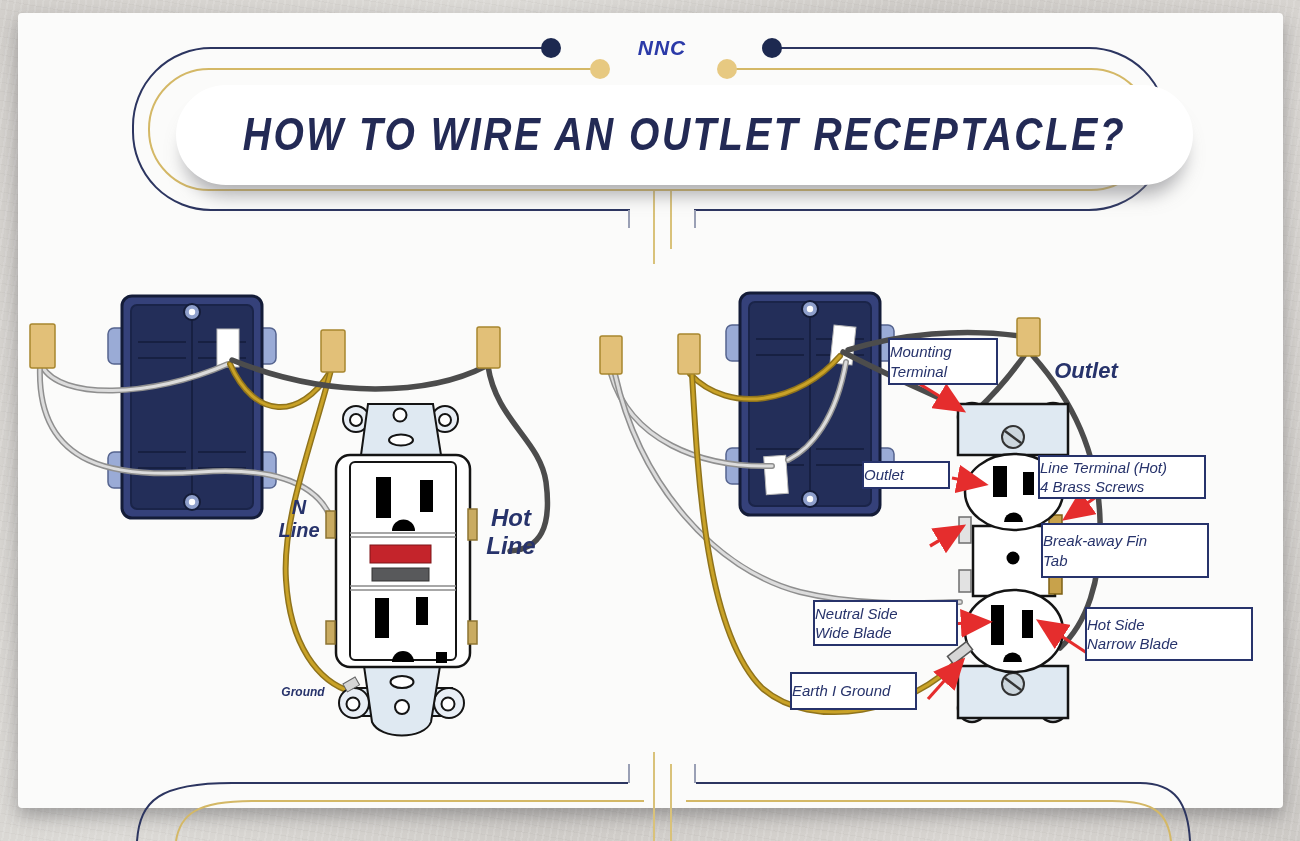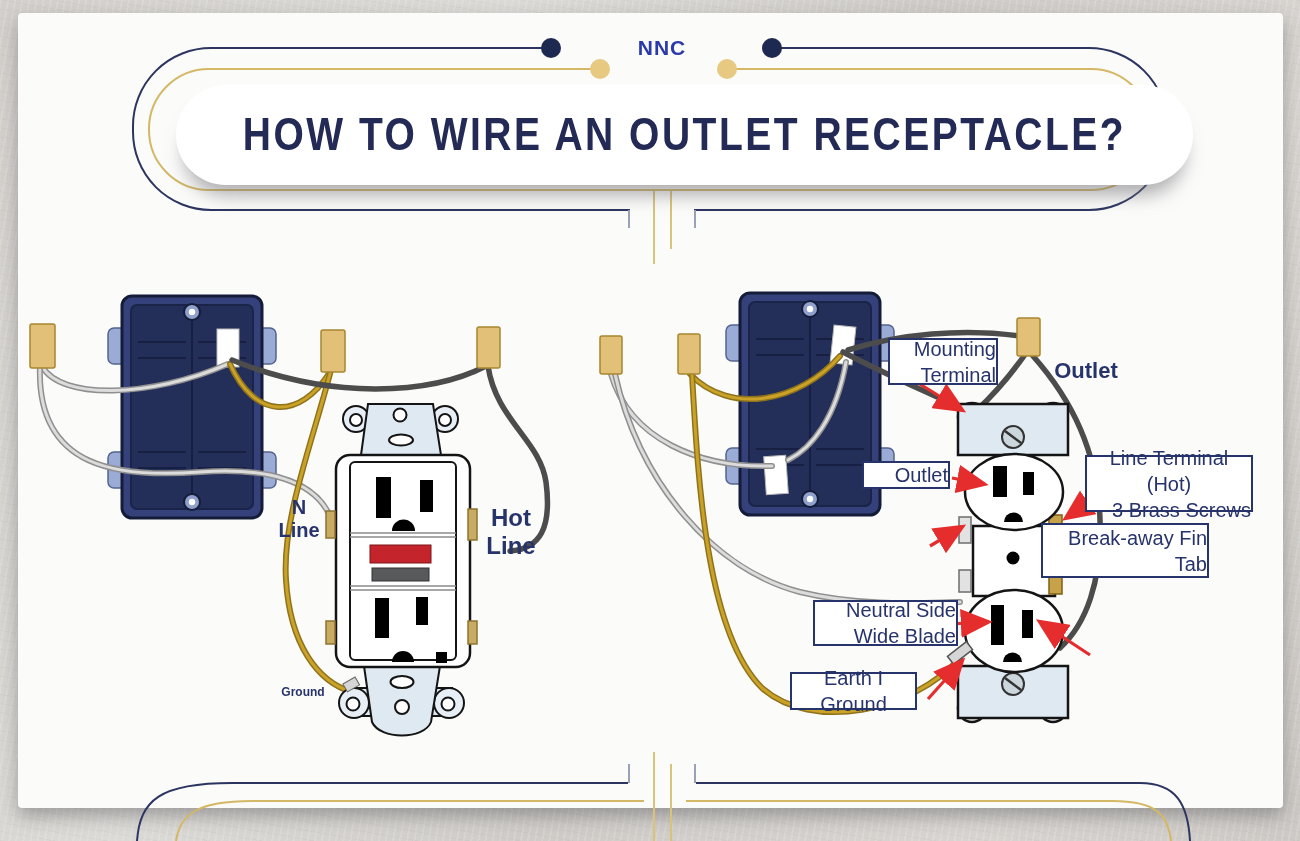--- a/index.html
+++ b/index.html
@@ -1,35 +1,35 @@
 <!DOCTYPE html>
 <html><head>
 <meta charset="utf-8">
 <style>
   html,body{margin:0;padding:0;background:#c9c6c2;}
   #stage{position:relative;width:1300px;height:841px;overflow:hidden;
          background:linear-gradient(115deg,#d3d0cc 0%,#dcdad6 30%,#cfccc8 55%,#d8d5d1 80%,#cdcac6 100%);
-         font-family:"Liberation Sans", sans-serif;}
+         font-family:"Liberation Sans", sans-serif;font-style:italic;}
   #stage::before{content:"";position:absolute;inset:0;
          background:repeating-linear-gradient(100deg,rgba(255,255,255,.12) 0 2px,rgba(0,0,0,0) 2px 7px),
                     repeating-linear-gradient(10deg,rgba(120,115,110,.05) 0 1px,rgba(0,0,0,0) 1px 9px);}
   #card{position:absolute;left:18px;top:13px;width:1265px;height:795px;background:#fbfbfa;
         border-radius:4px;box-shadow:0 8px 18px rgba(40,40,45,.35);}
   .abs{position:absolute;}
   
   #brand{left:612px;top:36px;width:100px;text-align:center;font-size:21px;font-weight:900;
          letter-spacing:1px;color:#2b3aa8;}
   #title-pill{left:176px;top:85px;width:1017px;height:100px;background:#ffffff;border-radius:52px;
          box-shadow:0 18px 18px -8px rgba(110,110,115,.55);display:flex;align-items:center;justify-content:center;}
   #title-text{font-size:39px;font-weight:900;color:#232a55;letter-spacing:2.5px;
          transform:scaleY(1.18);white-space:nowrap;}
   
   .lbl{position:absolute;background:#ffffff;border:2px solid #27336b;color:#27336b;
-       display:flex;flex-direction:column;justify-content:center;align-items:flex-end;
-       font-size:20px;line-height:1.3;text-align:center;box-sizing:border-box;}
+       display:flex;flex-direction:column;justify-content:center;align-items:flex-start;
+       font-size:15px;line-height:1.3;text-align:center;box-sizing:border-box;}
   .freetext{position:absolute;color:#27336b;font-weight:bold;text-align:center;line-height:1.15;}
   #n-line{left:270px;top:496px;width:58px;font-size:20px;}
   #hot-line{left:481px;top:504px;width:60px;font-size:24px;}
   #ground-label{left:260px;top:686px;width:86px;font-size:12px;}
   #outlet-heading{left:1046px;top:358px;width:80px;font-size:22px;}
   svg{position:absolute;left:0;top:0;}
 </style>
 </head>
 <body>
 
@@ -276,28 +276,32 @@
 
   <div id="outlet-heading" class="freetext">Outlet</div>
 
   <div class="lbl" style="left:888px;top:338px;width:110px;height:47px">
     <span>Mounting</span>
     <span>Terminal</span>
   </div>
   <div class="lbl" style="left:862px;top:461px;width:88px;height:28px">
     <span>Outlet</span>
   </div>
-  <div class="lbl" style="left:1085px;top:455px;width:168px;height:57px">
+  <div class="lbl" style="left:1038px;top:455px;width:168px;height:44px">
     <span>Line Terminal (Hot)</span>
-    <span>3 Brass Screws</span>
+    <span>4 Brass Screws</span>
   </div>
   <div class="lbl" style="left:1041px;top:523px;width:168px;height:55px">
     <span>Break-away Fin</span>
     <span>Tab</span>
   </div>
   <div class="lbl" style="left:813px;top:600px;width:145px;height:46px">
     <span>Neutral Side</span>
     <span>Wide Blade</span>
   </div>
+  <div class="lbl" style="left:1085px;top:607px;width:168px;height:54px">
+    <span>Hot Side</span>
+    <span>Narrow Blade</span>
+  </div>
   <div class="lbl" style="left:790px;top:672px;width:127px;height:38px">
     <span>Earth I Ground</span>
   </div>
 </div>
 
 </body></html>

